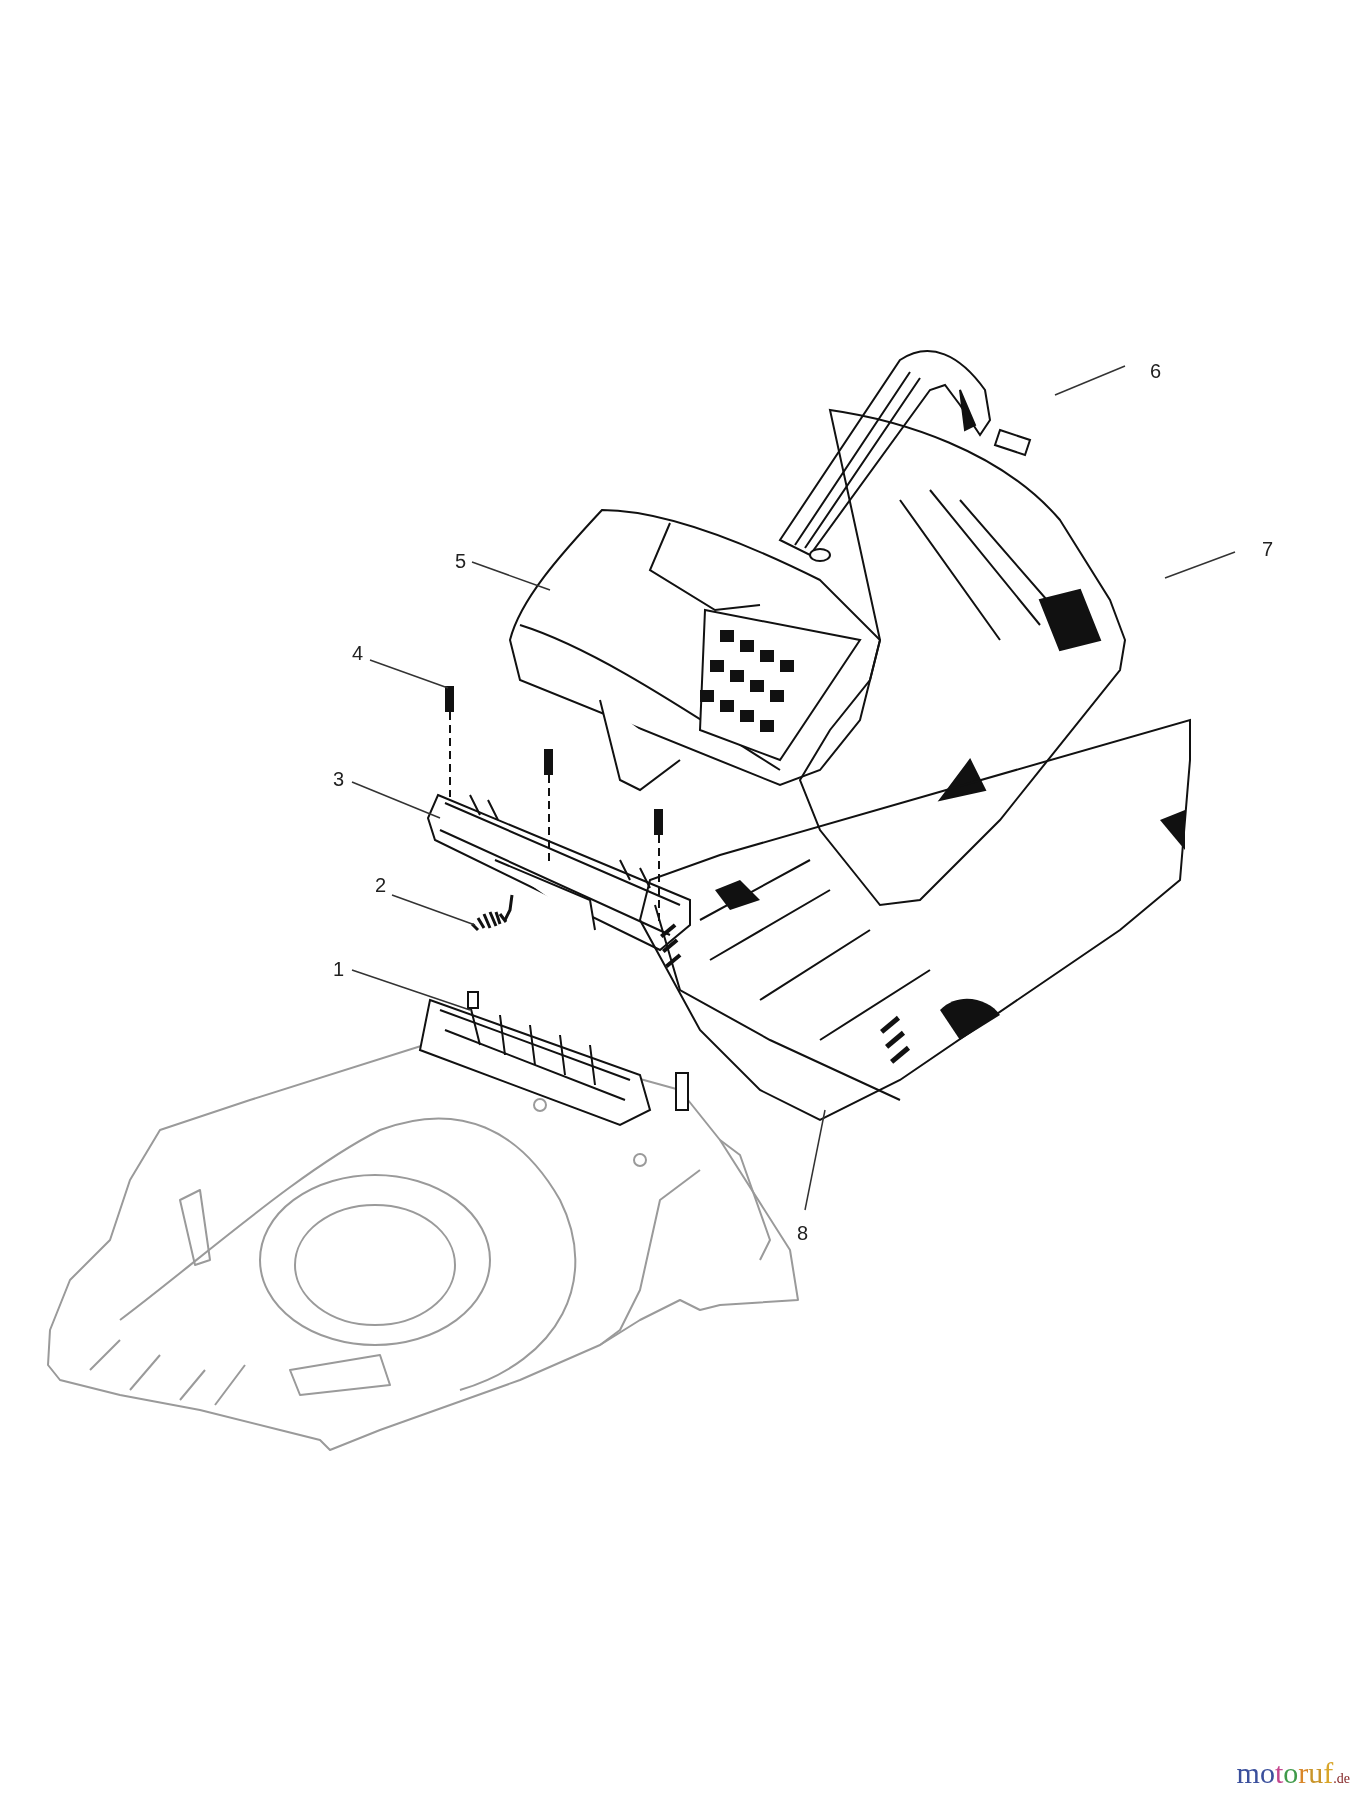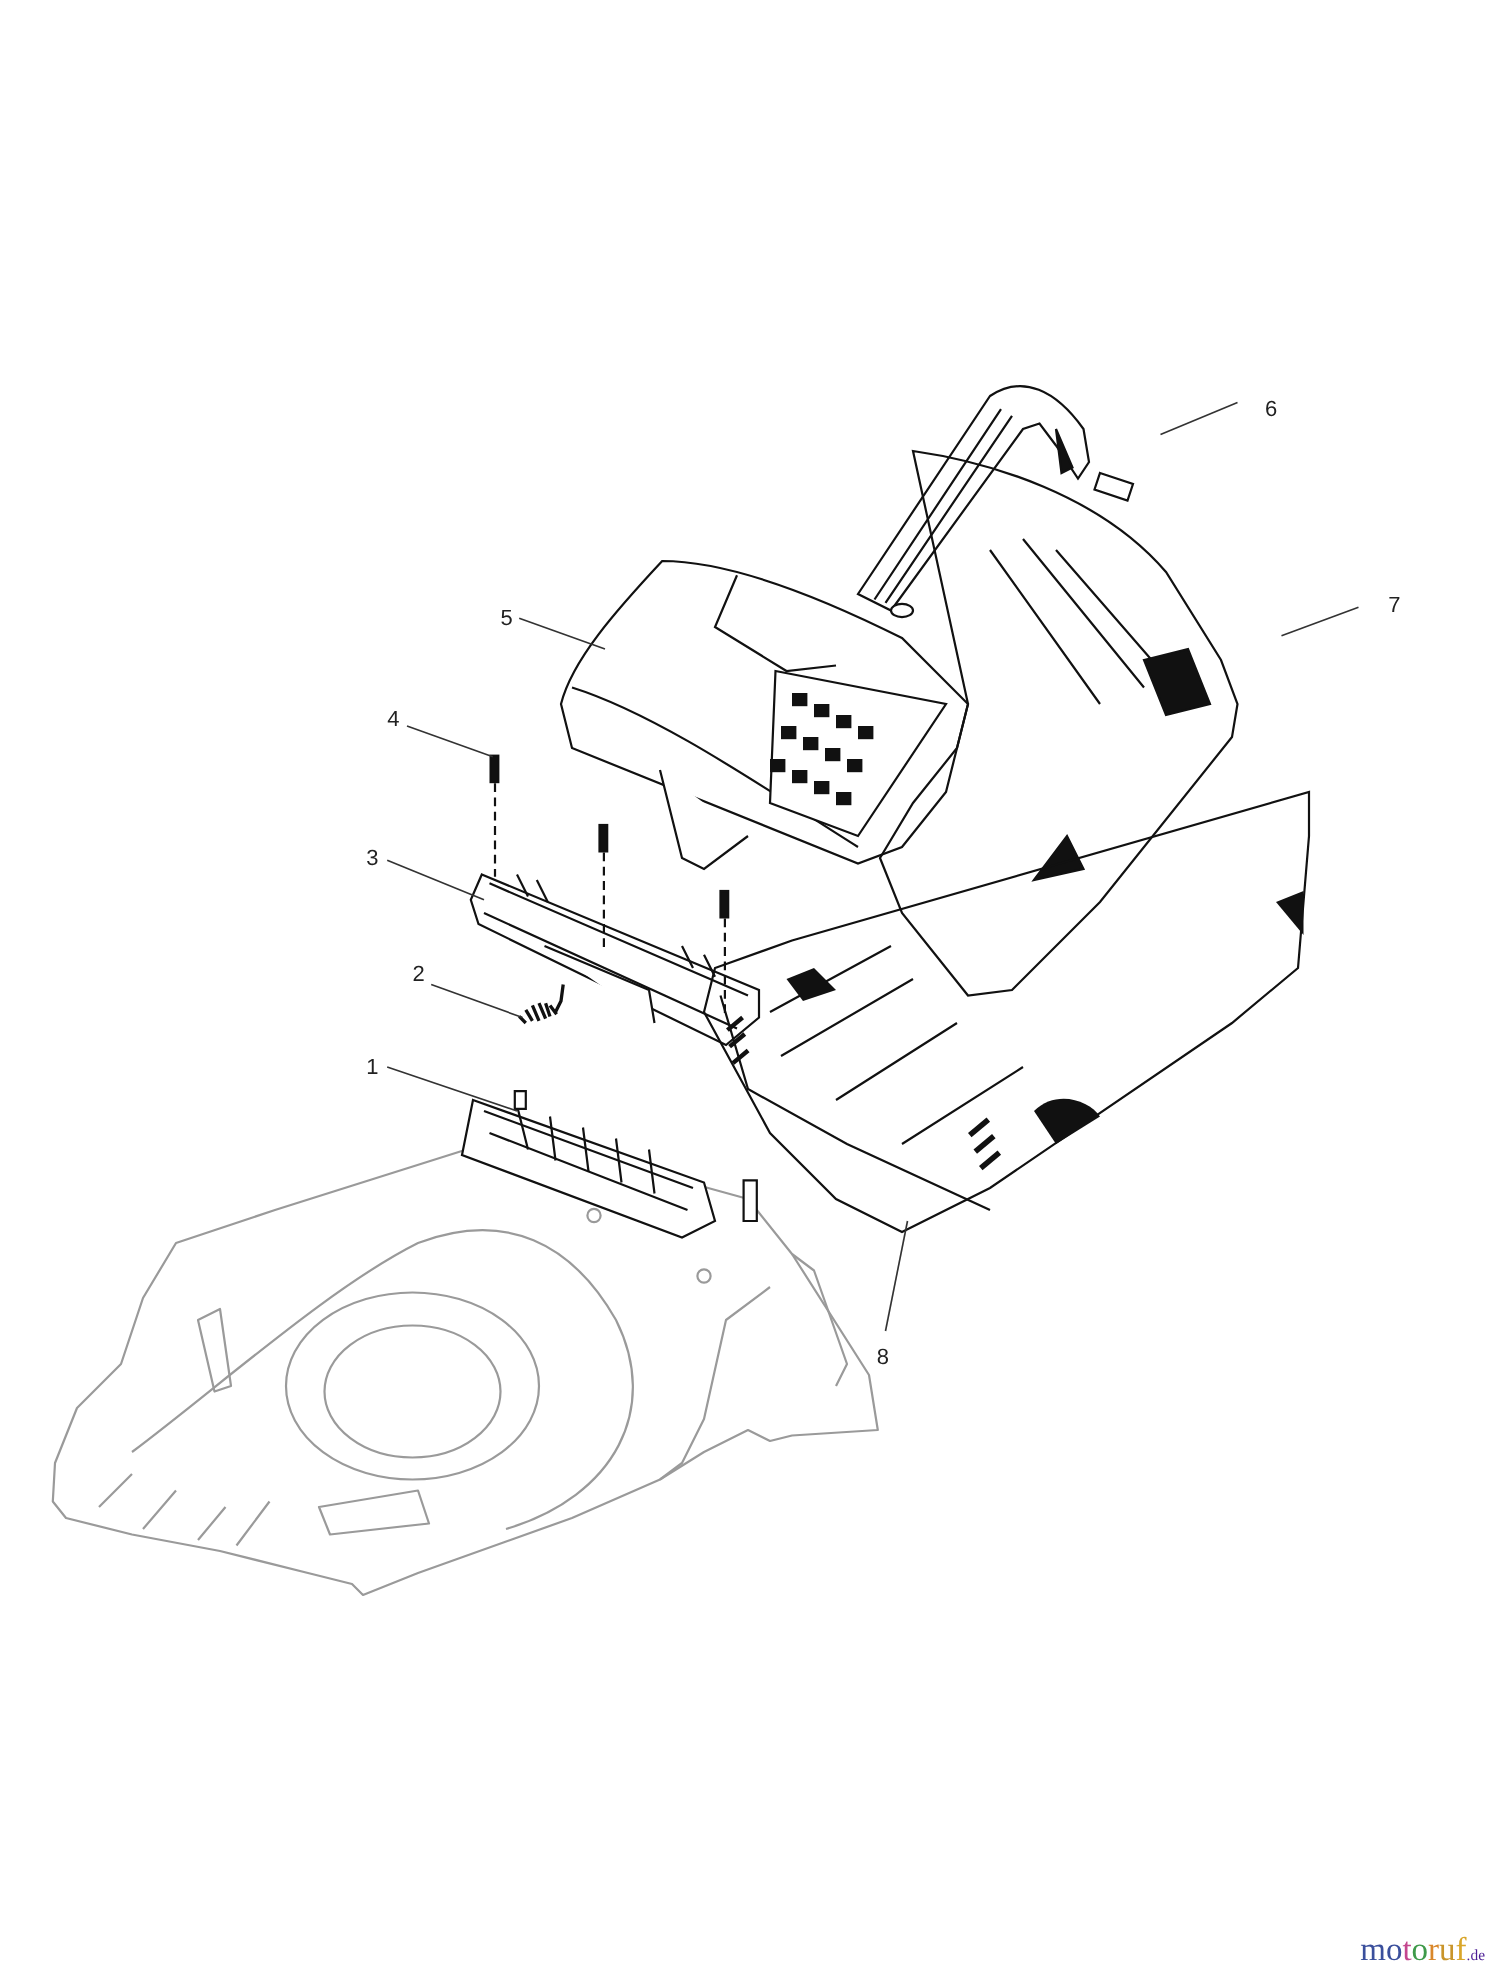--- a/index.html
+++ b/index.html
@@ -2,21 +2,21 @@
 <html><head>
 <meta charset="utf-8">
 <style>
   html, body { margin: 0; padding: 0; background: #ffffff; }
   body { width: 1358px; height: 1800px; position: relative; overflow: hidden;
          font-family: "Liberation Sans", sans-serif; }
   #diagram { position: absolute; left: 0; top: 0; width: 1358px; height: 1800px; }
   .callout-label { font-family: "Liberation Sans", sans-serif; font-size: 20px; fill: #222; }
   .logo { position: absolute; right: 8px; bottom: 10px; font-family: "Liberation Serif", serif;
           font-size: 30px; letter-spacing: 0px; }
-  .logo .suffix { font-size: 14px; color: #4c1d95; }
+  .logo .suffix { font-size: 14px; color: #7f1d1d; }
 </style>
 </head>
 <body>
 
 <svg id="diagram" viewBox="0 0 1358 1800" xmlns="http://www.w3.org/2000/svg">
 
   <g fill="none" stroke="#9a9a9a" stroke-width="2" stroke-linejoin="round">
     <path d="M440 1040 L470 1032 L680 1090 L720 1140 L790 1250 L798 1300 L720 1305 L700 1310 L680 1300 L660 1310 L640 1320 L600 1345 L520 1380 L380 1430 L330 1450 L320 1440 L280 1430 L200 1410 L120 1395 L60 1380 L48 1365 L50 1330 L70 1280 L110 1240 L130 1180 L160 1130 L250 1100 Z"></path>
     <path d="M120 1320 C200 1260 300 1170 380 1130 C460 1100 520 1130 560 1200 C600 1280 560 1360 460 1390"></path>
     <ellipse cx="375" cy="1260" rx="115" ry="85"></ellipse>

